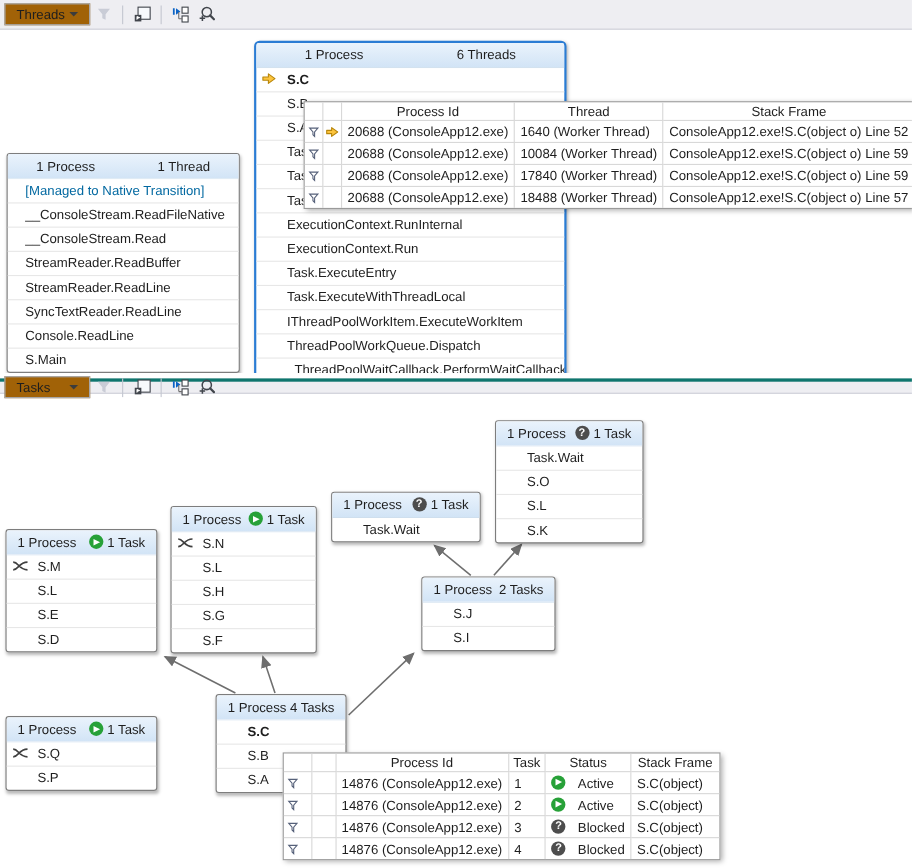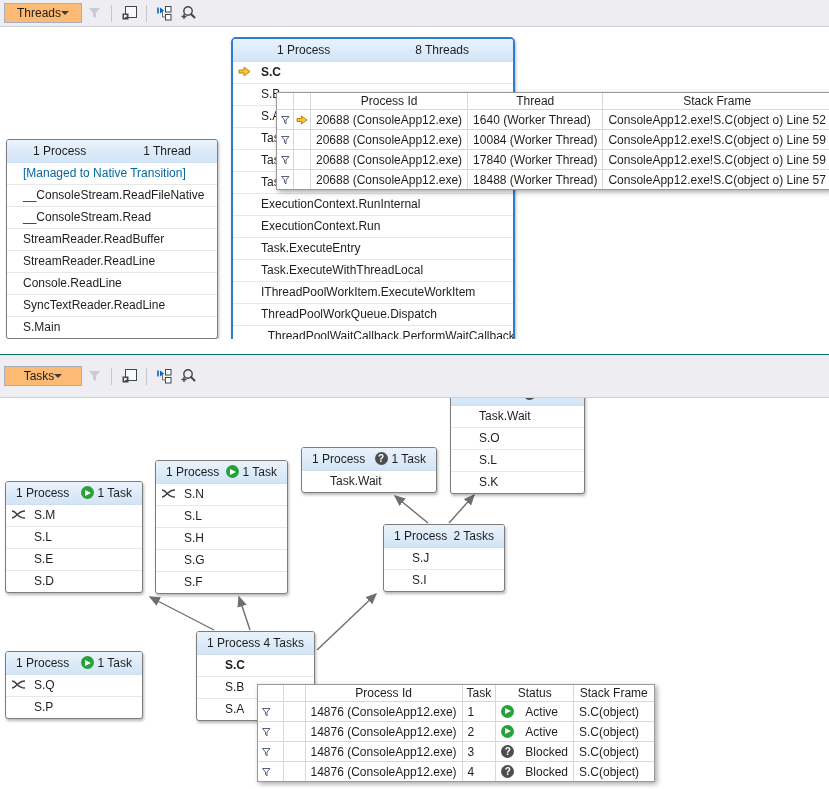--- a/index.html
+++ b/index.html
@@ -3,34 +3,34 @@
 <meta charset="utf-8">
 <style>
   html,body{margin:0;padding:0}
   body{width:829px;height:789px;position:relative;background:#ffffff;
        font-family:"Liberation Sans",sans-serif;font-size:12px;color:#1e1e1e;overflow:hidden}
 
   
   .toolbar{position:absolute;left:0;width:829px;height:27px;background:#eeeef2;
            border-bottom:1px solid #ccced8;display:flex;align-items:center;
            padding-left:4px;box-sizing:border-box;z-index:10}
-  .dropdown{width:78px;height:20px;background:#fdba74;border:1px solid #a8aeba;
-            display:flex;align-items:center;justify-content:center;
-            padding:0 0;box-sizing:border-box;cursor:default}
+  .dropdown{width:78px;height:20px;background:#a16207;border:1px solid #a8aeba;
+            display:flex;align-items:center;justify-content:space-between;
+            padding:0 10px;box-sizing:border-box;cursor:default}
   .dd-arrow{width:0;height:0;border-left:4px solid transparent;border-right:4px solid transparent;
             border-top:4px solid #3c3c3c}
   .tb-sep{width:1px;height:17px;background:#c3c6d0;margin:0 5px}
   .tb-btn{width:22px;height:22px;display:flex;align-items:center;justify-content:center;margin:0 1px}
 
   
   .canvas{position:absolute;left:0;width:829px;background:#fff;overflow:hidden}
   #canvas-threads{top:27px;height:312px}
   #canvas-tasks{top:367px;height:422px}
   #toolbar-threads{top:0}
-  #toolbar-tasks{top:354px;height:44px;border-top:1px solid #0f766e}
+  #toolbar-tasks{top:344px;height:14px;border-top:3px solid #0f766e}
 
   
   .node{position:absolute;background:#fff;border:1px solid #7d7d7d;border-radius:3px;
         box-shadow:1px 2px 3px rgba(0,0,0,.28);box-sizing:border-box;z-index:1}
   .node.selected{border:2px solid #2a7cd4;border-radius:5px}
   .hdr{height:22px;display:flex;align-items:center;justify-content:space-between;
        background:linear-gradient(#eaf3fc,#d2e4f6);border-bottom:1px solid #cfdfee;
        padding:0 10px;border-radius:2px 2px 0 0;white-space:nowrap}
   .hdr .rgt{display:flex;align-items:flex-start;gap:4px}
   .hdr.pad-lg{padding:0 44px}
@@ -114,29 +114,29 @@
   <div class="node" style="left:6px;top:112px;width:212px">
     <div class="hdr pad-md">
       <span>1 Process</span>
       <span>1 Thread</span>
     </div>
     <div class="row pad-sm dim"><span>[Managed to Native Transition]</span></div>
     <div class="row pad-sm"><span>__ConsoleStream.ReadFileNative</span></div>
     <div class="row pad-sm"><span>__ConsoleStream.Read</span></div>
     <div class="row pad-sm"><span>StreamReader.ReadBuffer</span></div>
     <div class="row pad-sm"><span>StreamReader.ReadLine</span></div>
+    <div class="row pad-sm"><span>SyncTextReader.ReadLine</span></div>
     <div class="row pad-sm"><span>Console.ReadLine</span></div>
-    <div class="row pad-sm"><span>SyncTextReader.ReadLine</span></div>
     <div class="row pad-sm"><span>S.Main</span></div>
   </div>
 
   <div class="node selected" style="left:231px;top:10px;width:284px">
     <div class="hdr pad-lg">
       <span>1 Process</span>
-      <span>8 Threads</span>
+      <span>6 Threads</span>
     </div>
     <div class="row">
       <span class="gut">
         <svg width="13" height="11">
             <path d="M1 4 H6 V1.2 L12 5.5 L6 9.8 V7 H1 Z" fill="#fcc43e" stroke="#b8860b" stroke-width="1" stroke-linejoin="round"></path>
           </svg>
       </span>
       <span class="b">S.C</span>
     </div>
     <div class="row"><span>S.B</span></div>

